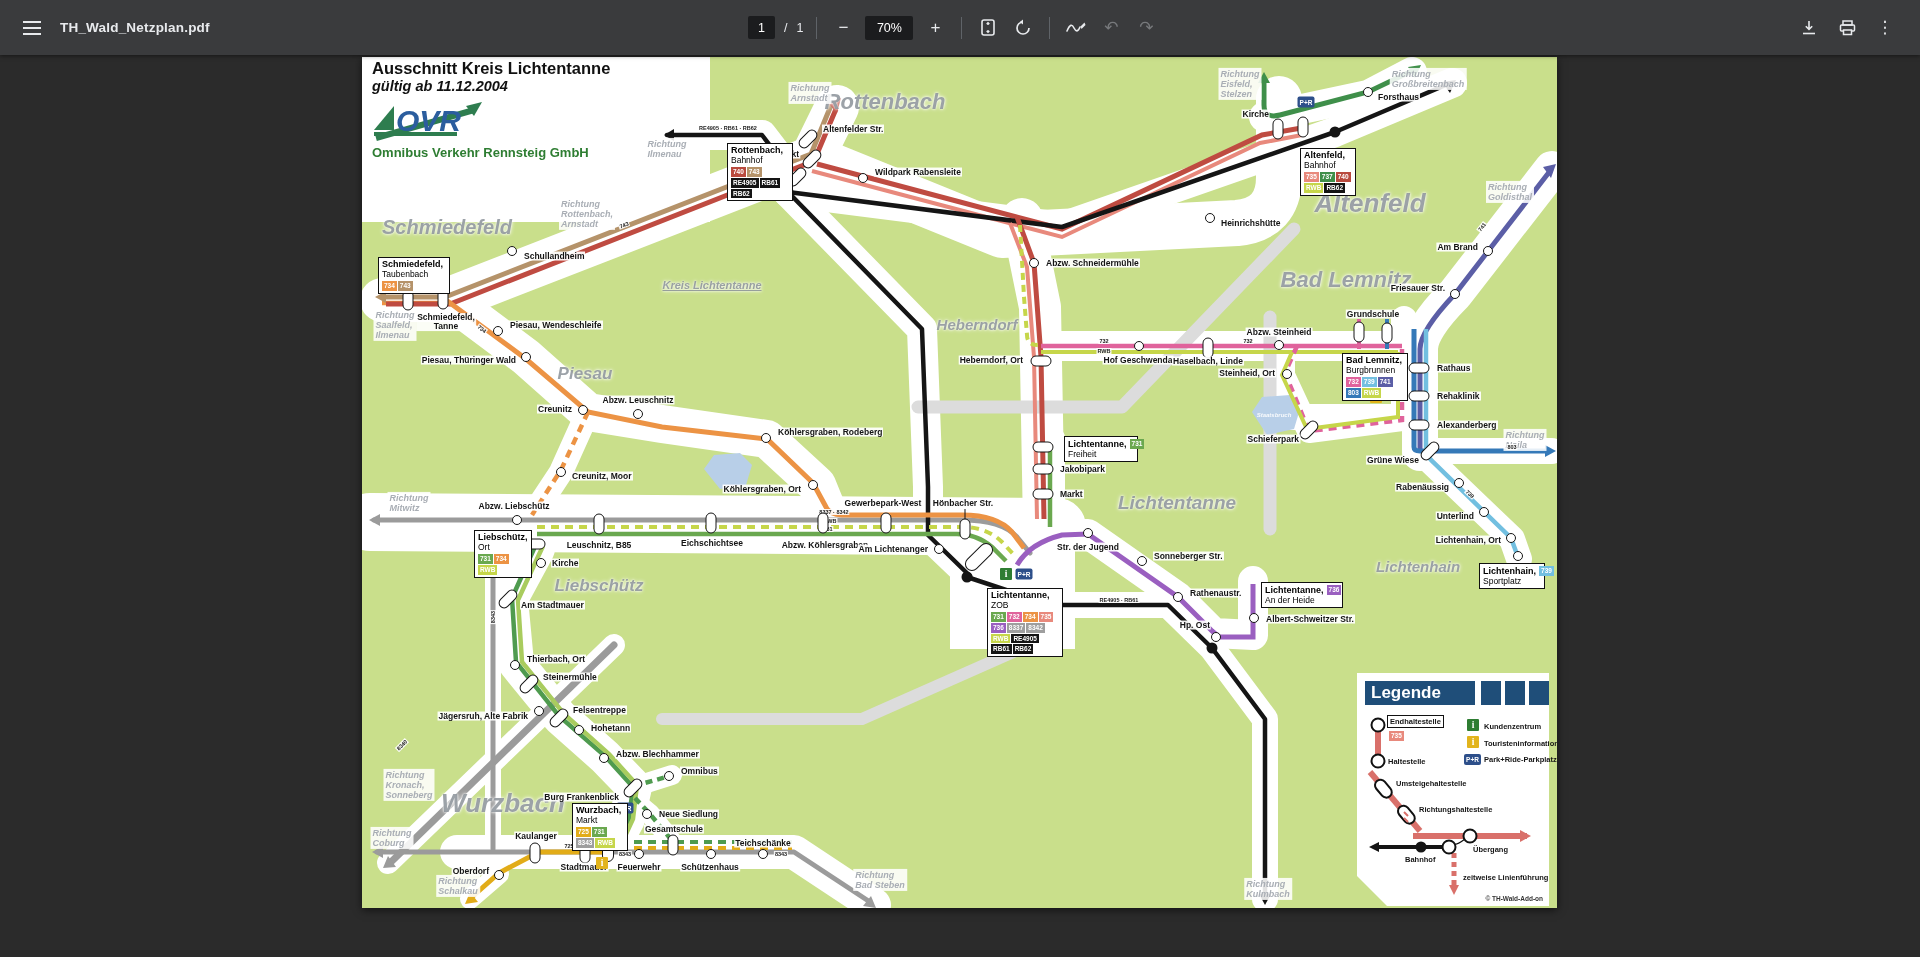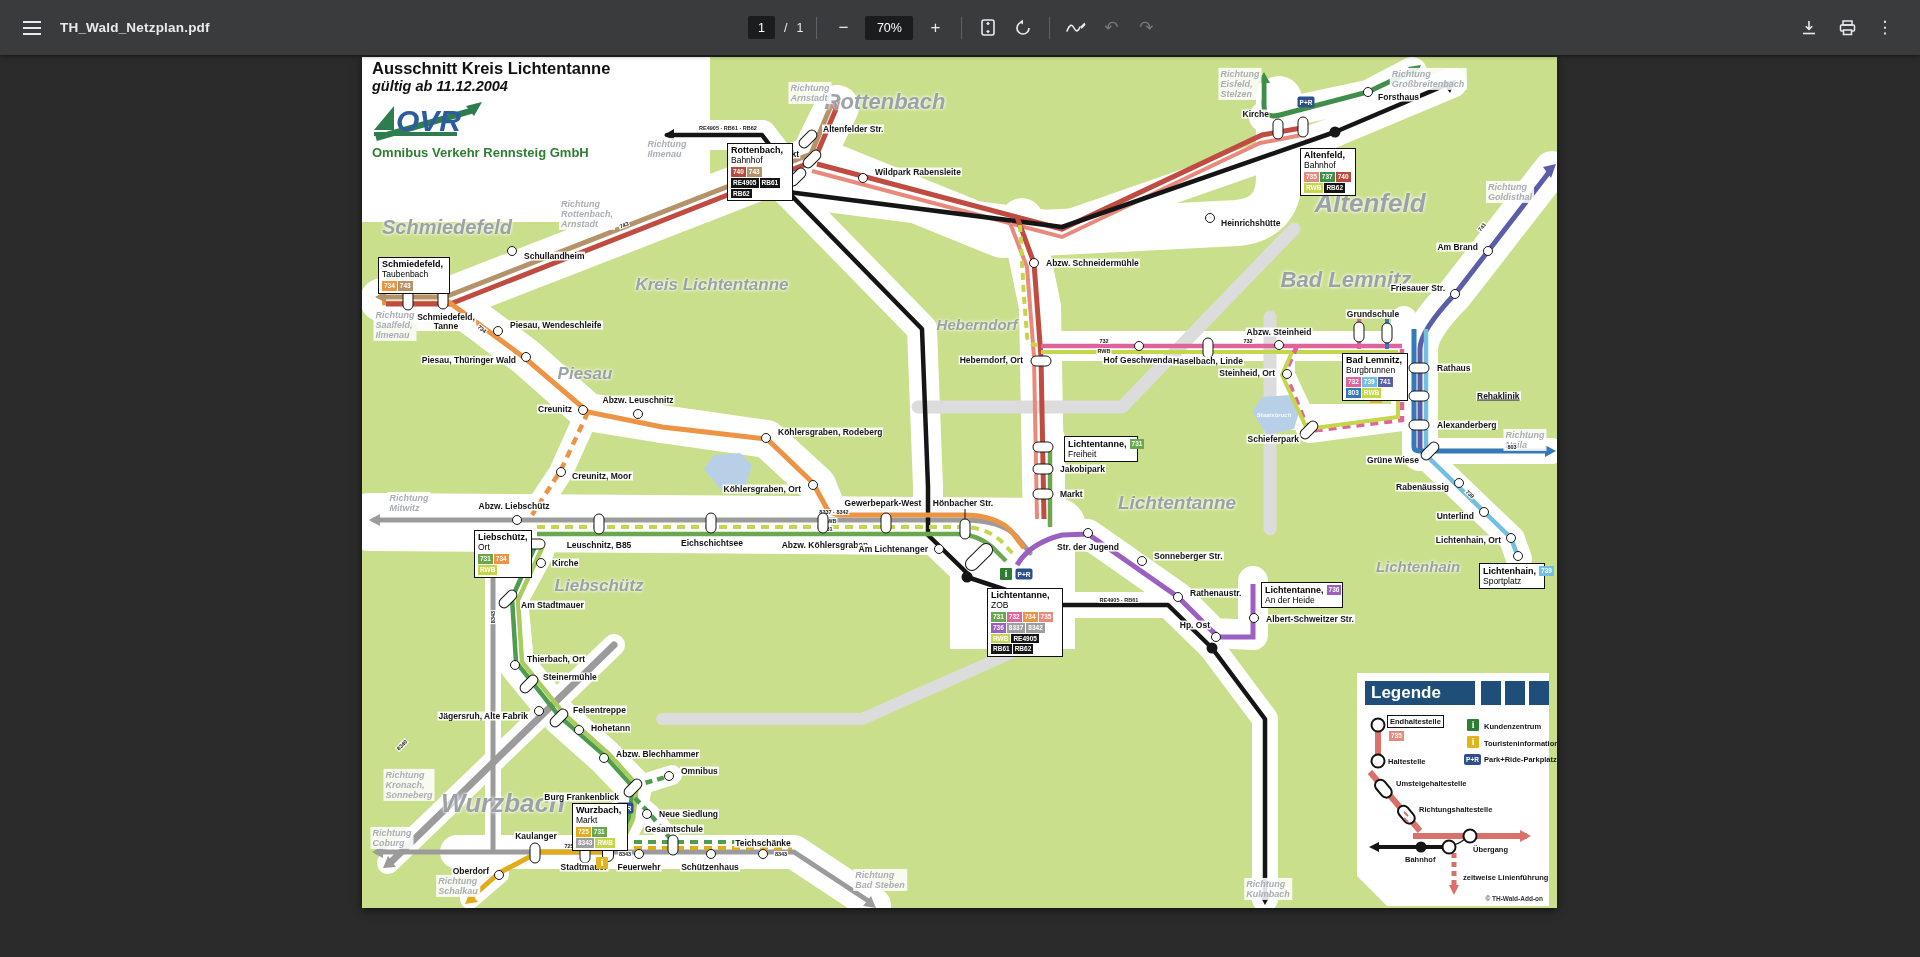--- a/index.html
+++ b/index.html
@@ -261,21 +261,21 @@
         <path d="M21,811 L34,810 L26,799 Z" fill="#9b9b9b"></path>
         <path d="M103,847 L116,845 L108,835 Z" fill="#e2ac18"></path>
       </g>
 
       <path d="M603,452 L603,464" stroke="#111" stroke-width="1" fill="none"></path>
     </svg>
 
     <div id="map-labels">
         <div class="region" style="left: 85px; top: 170px; font-size: 20px;">Schmiedefeld</div>
         <div class="region" style="left: 523px; top: 45px; font-size: 22px;">Rottenbach</div>
-        <div class="region" style="left: 350px; top: 228px; font-size: 17px;">Kreis Lichtentanne</div>
+        <div class="region" style="left: 350px; top: 228px; font-size: 11px; text-decoration: underline;">Kreis Lichtentanne</div>
         <div class="region" style="left: 1008px; top: 146px; font-size: 26px;">Altenfeld</div>
         <div class="region" style="left: 984px; top: 223px; font-size: 22px;">Bad Lemnitz</div>
         <div class="region" style="left: 615px; top: 267px; font-size: 15px;">Heberndorf</div>
         <div class="region" style="left: 223px; top: 317px; font-size: 17px;">Piesau</div>
         <div class="region" style="left: 237px; top: 529px; font-size: 17px;">Liebschütz</div>
         <div class="region" style="left: 815px; top: 446px; font-size: 19px;">Lichtentanne</div>
         <div class="region" style="left: 1056px; top: 509px; font-size: 15px;">Lichtenhain</div>
         <div class="region" style="left: 141px; top: 746px; font-size: 26px;">Wurzbach</div>
         <div class="dirlabel" style="left: 448px; top: 36px;"><span>Richtung</span><br><span>Arnstadt</span></div>
         <div class="dirlabel" style="left: 305px; top: 92px;"><span>Richtung</span><br><span>Ilmenau</span></div>
@@ -375,21 +375,21 @@
         <div class="mk mk-o45" style="left: 947px; top: 373px;"></div>
         <div class="stlabel anchor-r" style="left: 938px; top: 382px;"><span>Schieferpark</span></div>
         <div class="mk mk-ov" style="left: 997px; top: 275px;"></div>
         <div class="stlabel anchor-c" style="left: 1011px; top: 257px;"><span>Grundschule</span></div>
         <div class="mk mk-ov" style="left: 1025px; top: 276px;"></div>
         <div class="mk mk-c" style="left: 1093px; top: 237px;"></div>
         <div class="stlabel anchor-r" style="left: 1084px; top: 231px;"><span>Friesauer Str.</span></div>
         <div class="mk mk-oh" style="left: 1057px; top: 311px;"></div>
         <div class="stlabel anchor-l" style="left: 1074px; top: 311px;"><span>Rathaus</span></div>
         <div class="mk mk-oh" style="left: 1057px; top: 339px;"></div>
-        <div class="stlabel anchor-l" style="left: 1114px; top: 339px; text-decoration: underline;"><span>Rehaklinik</span></div>
+        <div class="stlabel anchor-l" style="left: 1074px; top: 339px;"><span>Rehaklinik</span></div>
         <div class="mk mk-oh" style="left: 1057px; top: 368px;"></div>
         <div class="stlabel anchor-l" style="left: 1074px; top: 368px;"><span>Alexanderberg</span></div>
         <div class="mk mk-o45" style="left: 1068px; top: 394px;"></div>
         <div class="stlabel anchor-r" style="left: 1058px; top: 403px;"><span>Grüne Wiese</span></div>
         <div class="mk mk-c" style="left: 1097px; top: 426px;"></div>
         <div class="stlabel anchor-r" style="left: 1088px; top: 430px;"><span>Rabenäussig</span></div>
         <div class="mk mk-c" style="left: 1122px; top: 455px;"></div>
         <div class="stlabel anchor-r" style="left: 1113px; top: 459px;"><span>Unterlind</span></div>
         <div class="mk mk-c" style="left: 1149px; top: 481px;"></div>
         <div class="stlabel anchor-r" style="left: 1140px; top: 483px;"><span>Lichtenhain, Ort</span></div>

